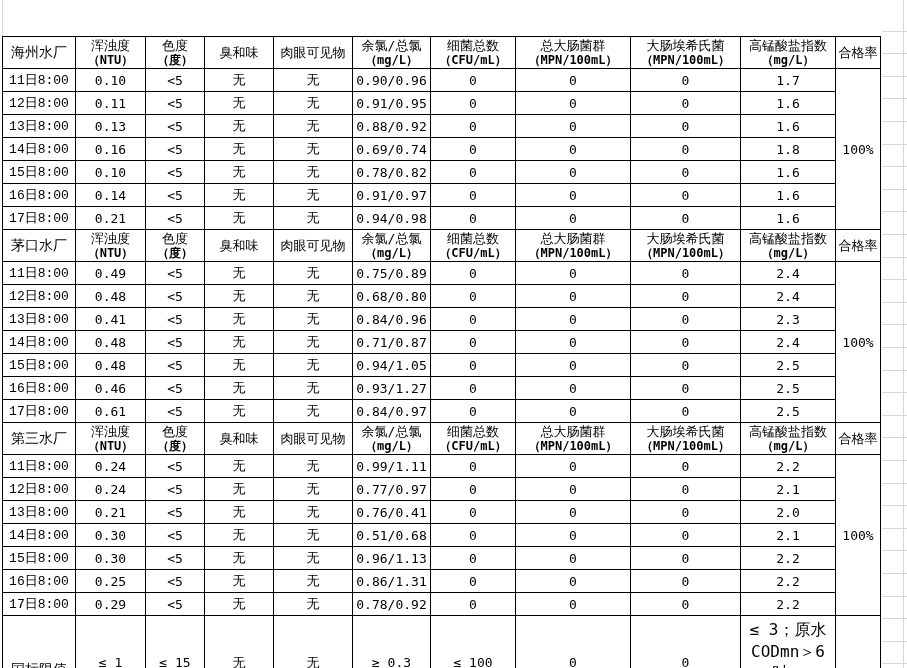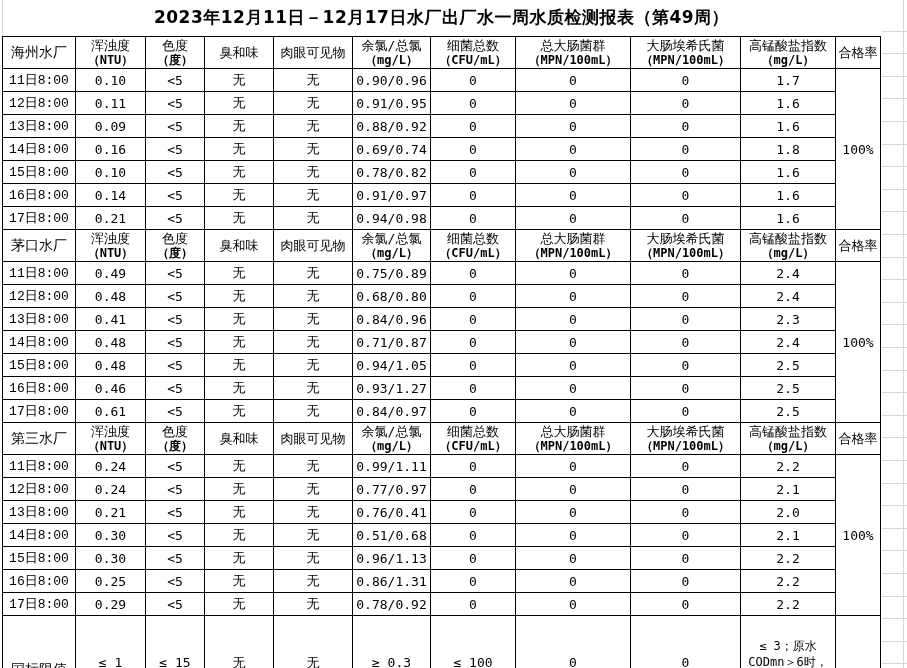--- a/index.html
+++ b/index.html
@@ -13,32 +13,31 @@
          padding:0;font-weight:normal;overflow:hidden;white-space:nowrap;}
   tr.hdr th{height:31px;font-size:13px;line-height:1.18;}
   tr.hdr .hl{display:block;}
   tr.hdr .hu{display:block;font-size:12px;font-weight:bold;}
   tr.hdr th.c-plant{font-size:14px;}
   tr.r td{height:22px;font-size:13px;}
   tr.r td.c-date{font-size:13px;font-family:Liberation Mono, monospace;}
   tr.limit td{height:60px;font-size:13px;line-height:1.35;white-space:normal;}
   tr.limit .ll1{display:block;font-size:14px;margin-top:44px;}
   tr.limit .ll2{display:block;font-size:12px;line-height:1.25;}
-  tr.limit .ml{display:block;font-size:12px;}
+  tr.limit .ml{display:block;font-size:16px;}
   .grid-right{position:absolute;left:882px;top:9px;width:25px;height:659px;
       background:repeating-linear-gradient(to bottom,transparent 0px,transparent 21.6px,#d8d8d8 21.6px,#d8d8d8 22.6px);}
   .grid-vline{position:absolute;left:903px;top:0;width:1px;height:668px;background:#d8d8d8;}
   .grid-left{position:absolute;left:2px;top:0;width:1px;height:36px;background:#d8d8d8;}
 </style>
 </head>
 <body>
 
 <div class="page">
   <div class="grid-left"></div>
-  <div class="title">2023年12月11日－12月17日水厂出厂水一周水质检测报表（第49周）</div>
 
   <table class="sheet">
     <colgroup>
       <col style="width:73px">
         <col style="width:70px">
         <col style="width:59px">
       <col style="width:69px">
         <col style="width:79px">
         <col style="width:78px">
       <col style="width:85px">
@@ -106,21 +105,21 @@
           <td>无</td>
           <td>无</td>
           <td>0.91/0.95</td>
           <td>0</td>
           <td>0</td>
           <td>0</td>
           <td>1.6</td>
         </tr>
         <tr class="r">
           <td class="c-date">13日8:00</td>
-          <td>0.09</td>
+          <td>0.13</td>
           <td>&lt;5</td>
           <td>无</td>
           <td>无</td>
           <td>0.88/0.92</td>
           <td>0</td>
           <td>0</td>
           <td>0</td>
           <td>1.6</td>
         </tr>
         <tr class="r">

